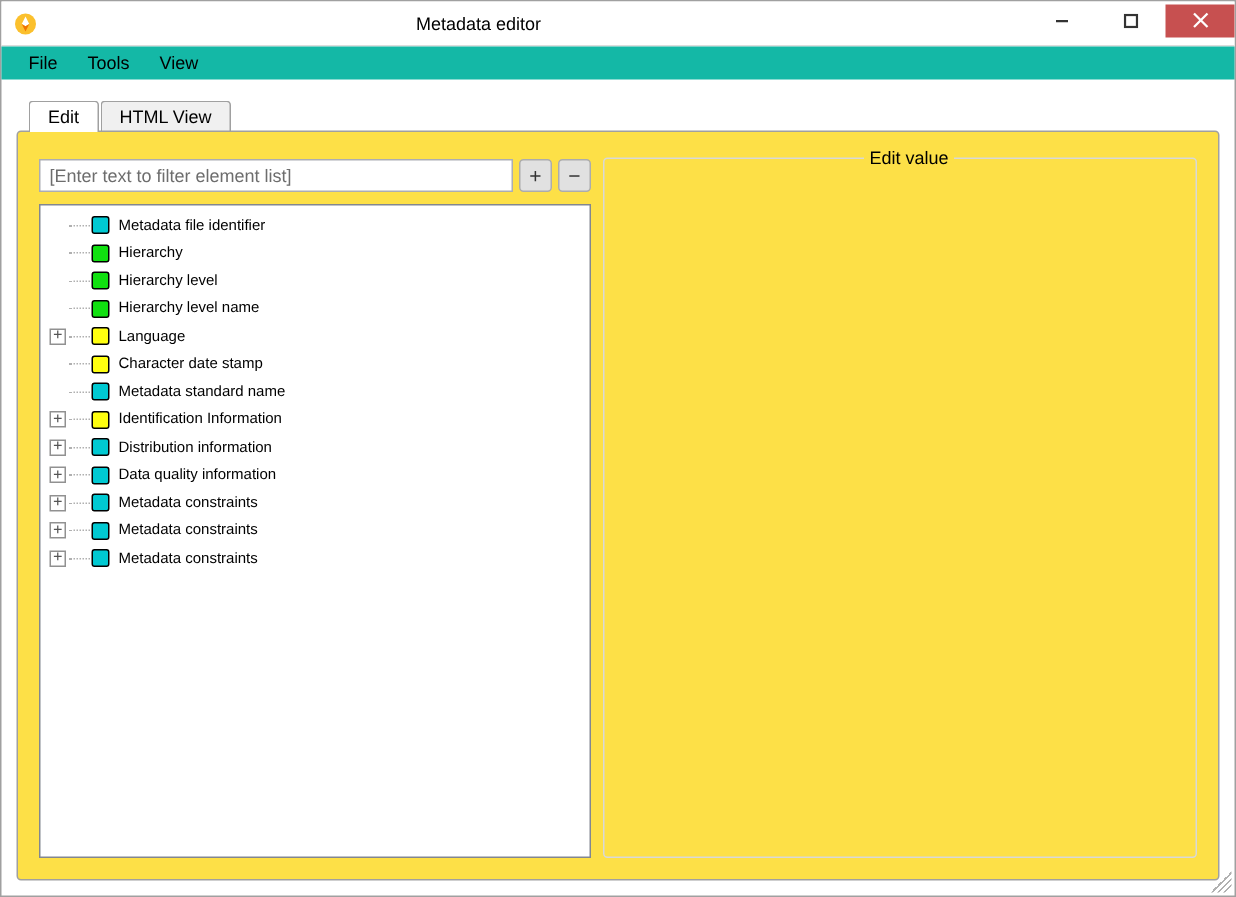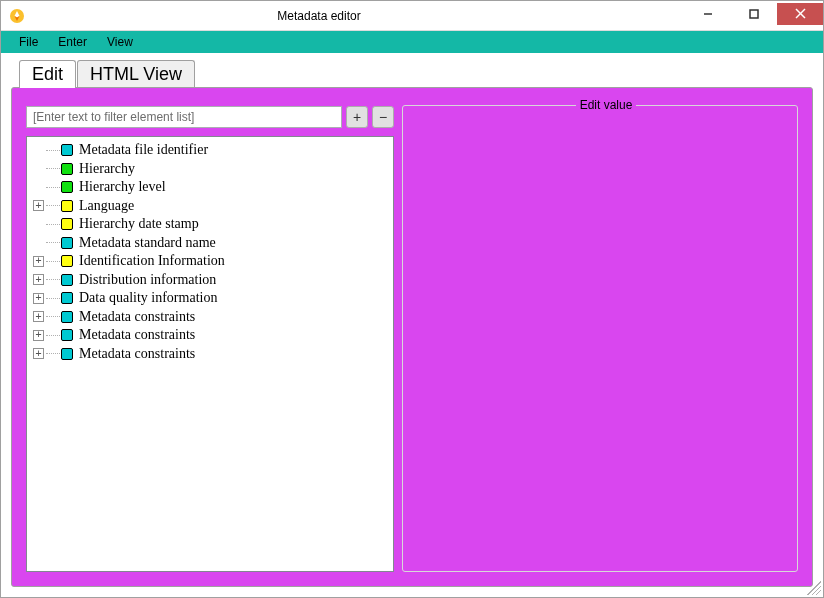--- a/index.html
+++ b/index.html
@@ -63,35 +63,35 @@
   }
   
   .tab-strip { display:flex; align-items:flex-end; height:24px; padding-left:8px;}
   .tab {
     background:#f0f0f0;
     border:1px solid #a0a0a0;
     border-bottom:none;
     border-radius:3px 3px 0 0;
     padding:3px 12px;
     margin-right:1px;
-    font-size:18px;
+    font-size:12px;
     color:#000;
     position:relative;
     top:1px;
   }
   .tab.active {
     background:#fff;
     z-index:2;
     top:1px;
   }
   .tab-panel {
     flex:1;
     border:1px solid #a0a0a0;
     border-radius:3px;
-    background:#d946ef;
+    background:#fde047;
     display:flex;
     padding:18px 10px 14px 14px;
     gap:8px;
     position:relative;
   }
   .left-pane { width:368px; display:flex; flex-direction:column; }
   .filter-row { display:flex; align-items:center; gap:4px; }
   .filter-input {
     flex:1; height:22px;
     border:1px solid #abadb3;
@@ -140,21 +140,21 @@
   .node-icon {
     width:12px; height:12px;
     border:1px solid #000;
     border-radius:2px;
     margin-right:6px;
     flex-shrink:0;
   }
   .ic-cyan   { background:#00c9d2; }
   .ic-green  { background:#10e010; }
   .ic-yellow { background:#ffff10; }
-  .node-label { font-size:14px; color:#000;font-family:Liberation Serif, serif; }
+  .node-label { font-size:10px; color:#000; }
   .right-pane {
     flex:1; position:relative;
   }
   fieldset.editval {
     position:absolute; top:-8px; left:0; right:4px; bottom:0;
     border:1px solid #d8d8d8;
     border-radius:3px;
     margin:0;
   }
   fieldset.editval legend {
@@ -197,21 +197,21 @@
         <svg width="11" height="11">
             <line x1="1" y1="1" x2="10" y2="10" stroke="#fff" stroke-width="1.5"></line>
             <line x1="10" y1="1" x2="1" y2="10" stroke="#fff" stroke-width="1.5"></line>
           </svg>
       </div>
     </div>
   </div>
 
   <div class="menubar">
     <span class="menu-item">File</span>
-    <span class="menu-item">Enter</span>
+    <span class="menu-item">Tools</span>
     <span class="menu-item">View</span>
   </div>
 
   <div class="content">
     <div class="tab-strip">
       <div class="tab active">Edit</div>
       <div class="tab">HTML View</div>
     </div>
 
     <div class="tab-panel">
@@ -240,30 +240,36 @@
               <span class="node-icon ic-green"></span>
               <span class="node-label">Hierarchy</span>
             </div>
             <div class="tree-row">
               <span class="expander empty"></span>
               <span class="dotline"></span>
               <span class="node-icon ic-green"></span>
               <span class="node-label">Hierarchy level</span>
             </div>
             <div class="tree-row">
+              <span class="expander empty"></span>
+              <span class="dotline"></span>
+              <span class="node-icon ic-green"></span>
+              <span class="node-label">Hierarchy level name</span>
+            </div>
+            <div class="tree-row">
               <span class="expander">+</span>
               <span class="dotline"></span>
               <span class="node-icon ic-yellow"></span>
               <span class="node-label">Language</span>
             </div>
             <div class="tree-row">
               <span class="expander empty"></span>
               <span class="dotline"></span>
               <span class="node-icon ic-yellow"></span>
-              <span class="node-label">Hierarchy date stamp</span>
+              <span class="node-label">Character date stamp</span>
             </div>
             <div class="tree-row">
               <span class="expander empty"></span>
               <span class="dotline"></span>
               <span class="node-icon ic-cyan"></span>
               <span class="node-label">Metadata standard name</span>
             </div>
             <div class="tree-row">
               <span class="expander">+</span>
               <span class="dotline"></span>

